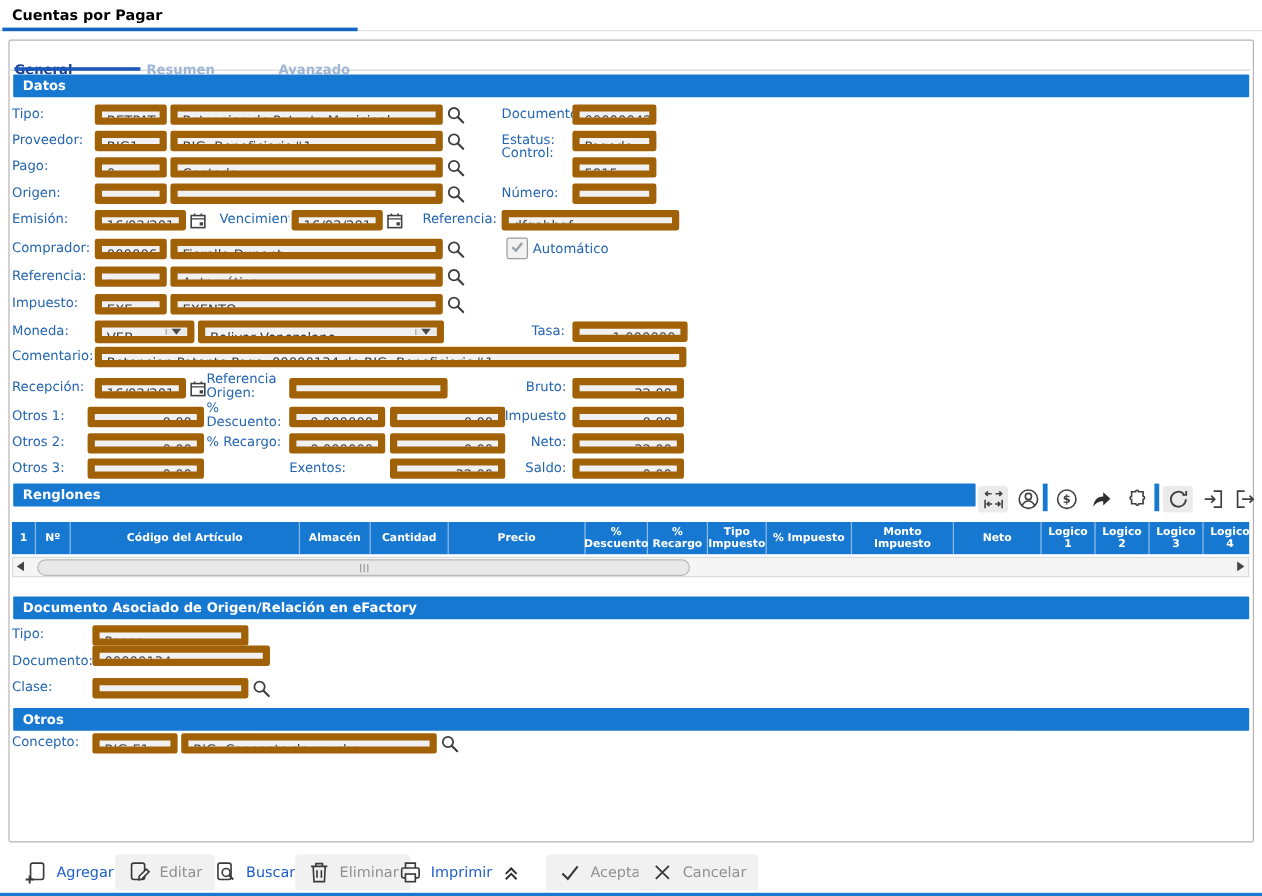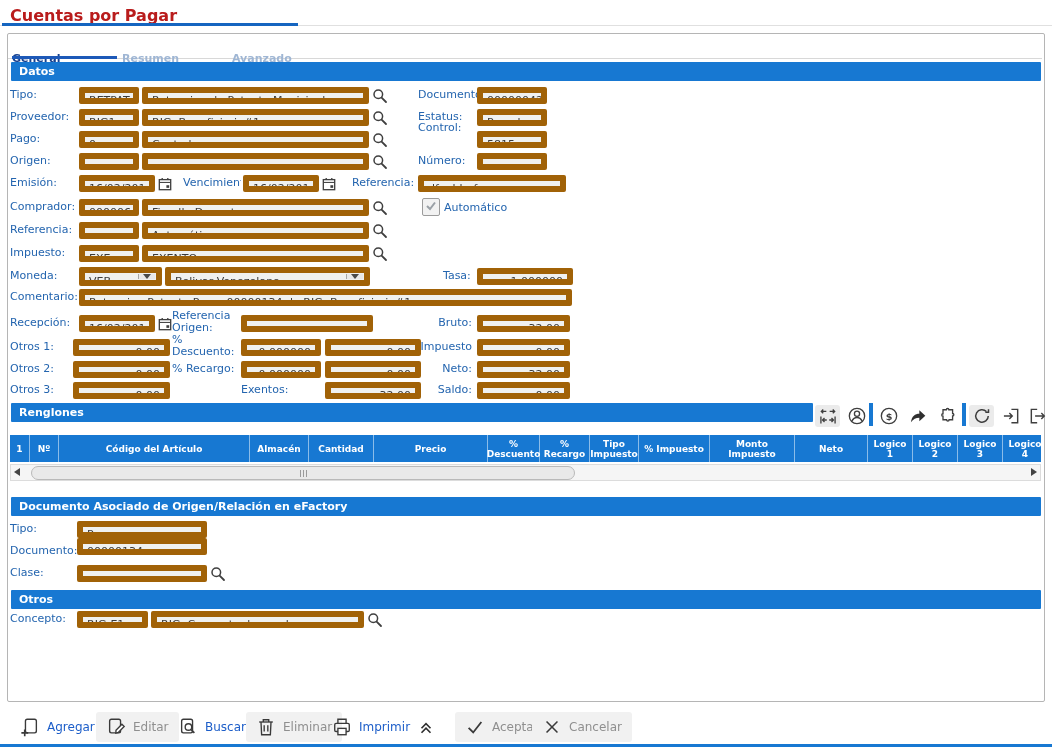--- a/index.html
+++ b/index.html
@@ -35,21 +35,21 @@
   .btn.on{color:#1d5ec9;}
   .btn.off{color:#8f8f8f;background:#f1f1f1;}
   .tab{position:absolute;top:52px;width:105px;text-align:left;font-size:11px;font-weight:bold;}
 </style>
 </head>
 <body>
 
 <div id="app">
 
   <div class="abs" style="left:0;top:25px;width:1052px;height:1px;background:#e0e0e0"></div>
-  <div class="abs" style="left:10px;top:6px;font-size:16px;font-weight:bold;color:#b91c1c">
+  <div class="abs" style="left:10px;top:6px;font-size:12px;font-weight:bold;color:#000000">
     <span>Cuentas por Pagar</span>
   </div>
   <div class="abs" style="left:2px;top:23px;width:296px;height:3px;background:#1565c0"></div>
 
   <div class="abs" style="left:7px;top:33px;width:1036px;height:667px;border:1px solid #b5b5b5;border-radius:2px"></div>
 
   <div class="abs" style="left:8px;top:58px;width:1034px;height:1px;background:#d8d8d8"></div>
   <div class="tab" style="left:12px;color:#17418f">General</div>
   <div class="tab" style="left:122px;color:#9fb6d4">Resumen</div>
   <div class="tab" style="left:232px;color:#9fb6d4">Avanzado</div>
@@ -289,21 +289,21 @@
     <div style="position:absolute;left:20px;top:1px;width:542px;height:12px;background:#e9e9e9;border:1px solid #b9b9b9;border-radius:7px">
       <div style="position:absolute;left:50%;top:3px;width:1px;height:7px;background:#9a9a9a;box-shadow:3px 0 0 #9a9a9a,-3px 0 0 #9a9a9a"></div>
     </div>
     <div style="position:absolute;right:3px;top:3px;width:0;height:0;border:4.5px solid transparent;border-left:6px solid #444;border-right:none"></div>
   </div>
 
   <div class="bar" style="top:497px">Documento Asociado de Origen/Relación en eFactory</div>
   <div class="lbl" style="left:10px;top:523px">Tipo:</div>
   <div class="fld" style="left:77px;top:521px;width:130px">Pagos</div>
   <div class="lbl" style="left:10px;top:545px">Documento:</div>
-  <div class="fld" style="left:77px;top:538px;width:130px">00000134</div>
+  <div class="fld" style="left:77px;top:538px;width:148px">00000134</div>
   <div class="lbl" style="left:10px;top:567px">Clase:</div>
   <div class="fld" style="left:77px;top:565px;width:130px"></div>
   <span class="sic" style="left:210px;top:566px"><svg viewBox="0 0 16 16" width="16" height="16">
         <circle cx="6.3" cy="6.3" r="4.3" fill="none" stroke="#3f3f3f" stroke-width="1.5"></circle>
         <line x1="9.6" y1="9.6" x2="14" y2="14" stroke="#3f3f3f" stroke-width="1.8" stroke-linecap="round"></line>
       </svg></span>
 
   <div class="bar" style="top:590px">Otros</div>
   <div class="lbl" style="left:10px;top:613px">Concepto:</div>
   <div class="fld" style="left:77px;top:611px;width:71px">RJG-E1</div>

